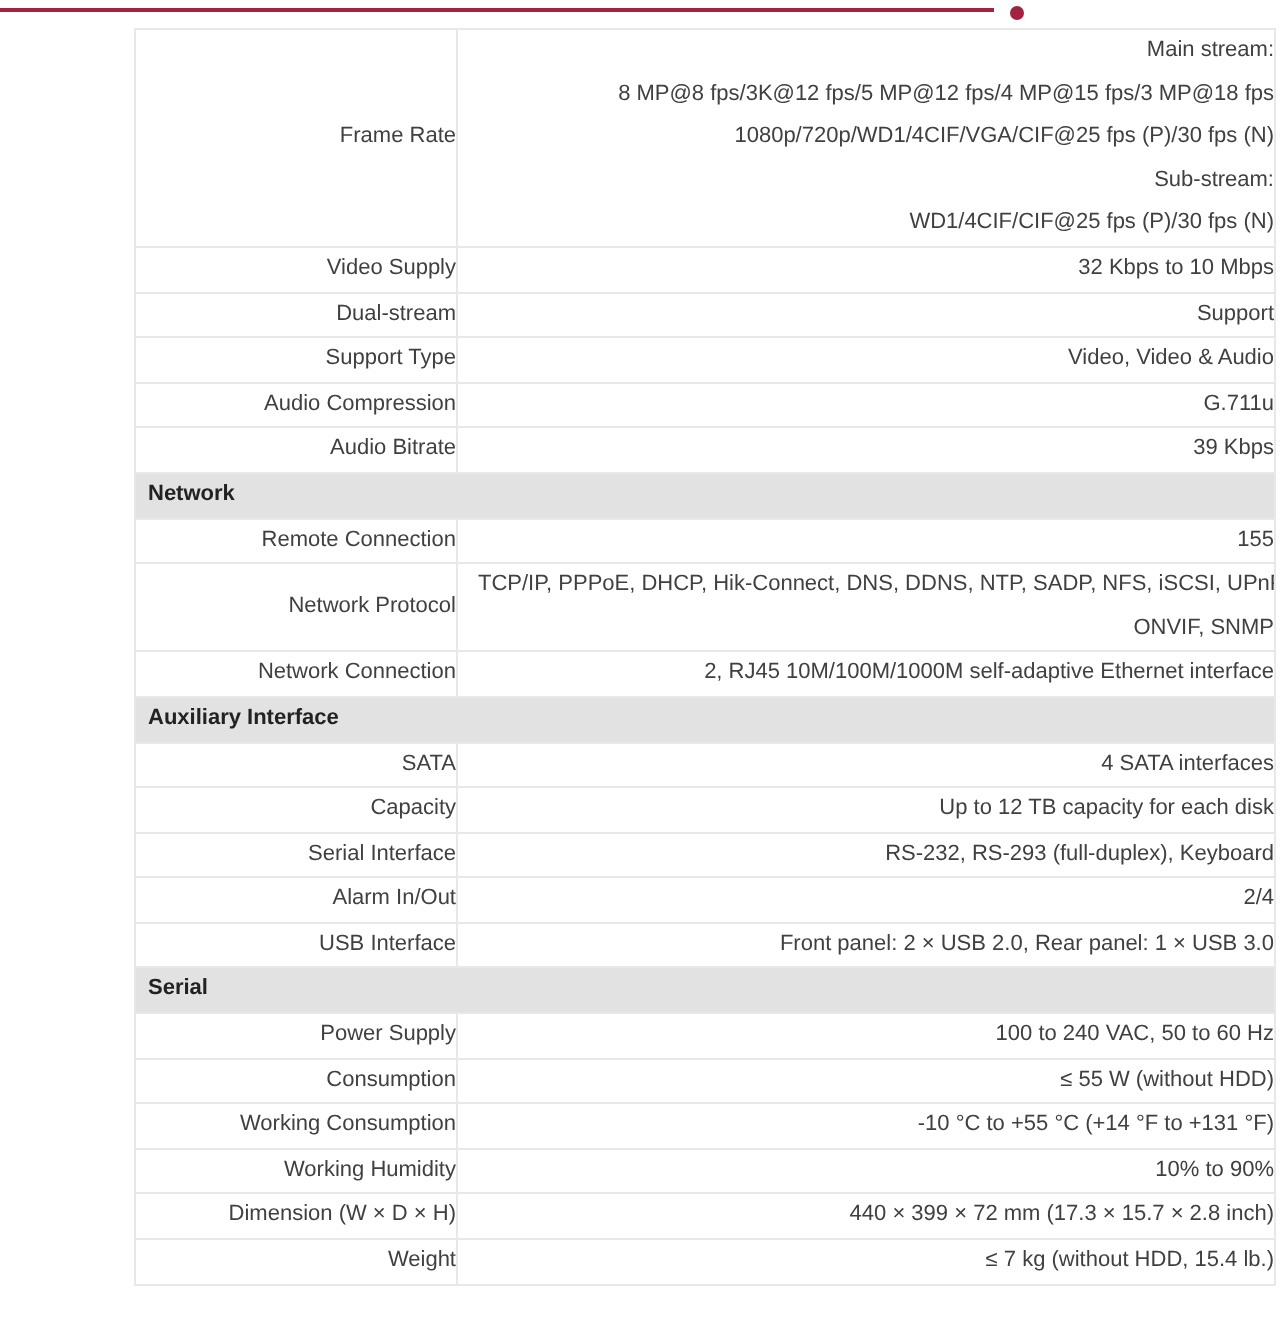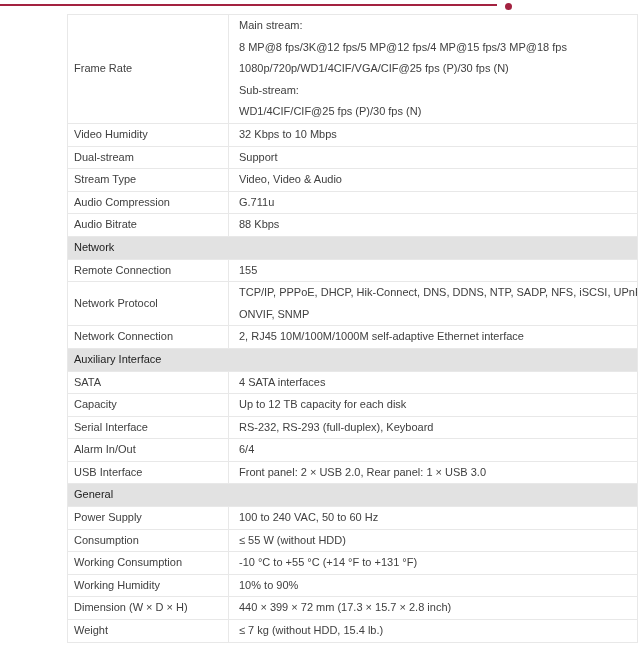--- a/index.html
+++ b/index.html
@@ -46,27 +46,27 @@
     font-size: 11px;
     color: var(--text);
   }
   table.spec-table col.c1 { width: 161px; }
   table.spec-table td {
     border: 1px solid var(--border);
     vertical-align: middle;
     line-height: 21.6px;
     overflow: hidden;
   }
-  td.label-cell { padding-left: 6px; white-space: nowrap; }
-  td.value-cell { padding-left: 10px; }
+  td.label-cell { padding-left: 6px; white-space: nowrap; text-align: right; }
+  td.value-cell { padding-left: 10px; text-align: right; }
   .value-line { white-space: nowrap; }
   tr.section-row td {
     background: var(--header-bg);
     color: var(--header-text);
-    font-weight: normal;
+    font-weight: bold;
     padding-left: 6px;
     white-space: nowrap;
   }
 </style>
 </head>
 <body>
 
 <div class="page">
   <div class="top-rule"></div>
   <div class="top-dot"></div>
@@ -80,47 +80,47 @@
           <td class="label-cell">Frame Rate</td>
           <td class="value-cell">
             <div class="value-line">Main stream:</div>
             <div class="value-line">8 MP@8 fps/3K@12 fps/5 MP@12 fps/4 MP@15 fps/3 MP@18 fps</div>
             <div class="value-line">1080p/720p/WD1/4CIF/VGA/CIF@25 fps (P)/30 fps (N)</div>
             <div class="value-line">Sub-stream:</div>
             <div class="value-line">WD1/4CIF/CIF@25 fps (P)/30 fps (N)</div>
           </td>
         </tr>
         <tr class="spec-row">
-          <td class="label-cell">Video Humidity</td>
+          <td class="label-cell">Video Supply</td>
           <td class="value-cell">
             <div class="value-line">32 Kbps to 10 Mbps</div>
           </td>
         </tr>
         <tr class="spec-row">
           <td class="label-cell">Dual-stream</td>
           <td class="value-cell">
             <div class="value-line">Support</div>
           </td>
         </tr>
         <tr class="spec-row">
-          <td class="label-cell">Stream Type</td>
+          <td class="label-cell">Support Type</td>
           <td class="value-cell">
             <div class="value-line">Video, Video &amp; Audio</div>
           </td>
         </tr>
         <tr class="spec-row">
           <td class="label-cell">Audio Compression</td>
           <td class="value-cell">
             <div class="value-line">G.711u</div>
           </td>
         </tr>
         <tr class="spec-row">
           <td class="label-cell">Audio Bitrate</td>
           <td class="value-cell">
-            <div class="value-line">88 Kbps</div>
+            <div class="value-line">39 Kbps</div>
           </td>
         </tr>
         <tr class="section-row">
           <td colspan="2">Network</td>
         </tr>
         <tr class="spec-row">
           <td class="label-cell">Remote Connection</td>
           <td class="value-cell">
             <div class="value-line">155</div>
           </td>
@@ -155,31 +155,31 @@
         </tr>
         <tr class="spec-row">
           <td class="label-cell">Serial Interface</td>
           <td class="value-cell">
             <div class="value-line">RS-232, RS-293 (full-duplex), Keyboard</div>
           </td>
         </tr>
         <tr class="spec-row">
           <td class="label-cell">Alarm In/Out</td>
           <td class="value-cell">
-            <div class="value-line">6/4</div>
+            <div class="value-line">2/4</div>
           </td>
         </tr>
         <tr class="spec-row">
           <td class="label-cell">USB Interface</td>
           <td class="value-cell">
             <div class="value-line">Front panel: 2 × USB 2.0, Rear panel: 1 × USB 3.0</div>
           </td>
         </tr>
         <tr class="section-row">
-          <td colspan="2">General</td>
+          <td colspan="2">Serial</td>
         </tr>
         <tr class="spec-row">
           <td class="label-cell">Power Supply</td>
           <td class="value-cell">
             <div class="value-line">100 to 240 VAC, 50 to 60 Hz</div>
           </td>
         </tr>
         <tr class="spec-row">
           <td class="label-cell">Consumption</td>
           <td class="value-cell">

